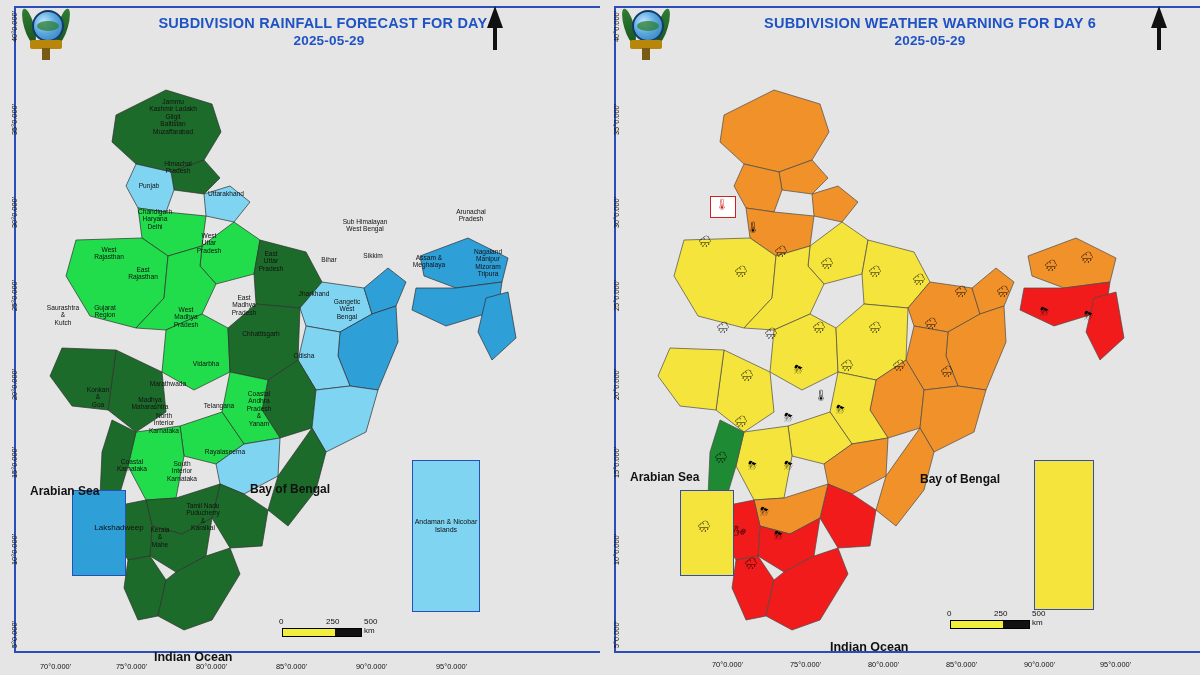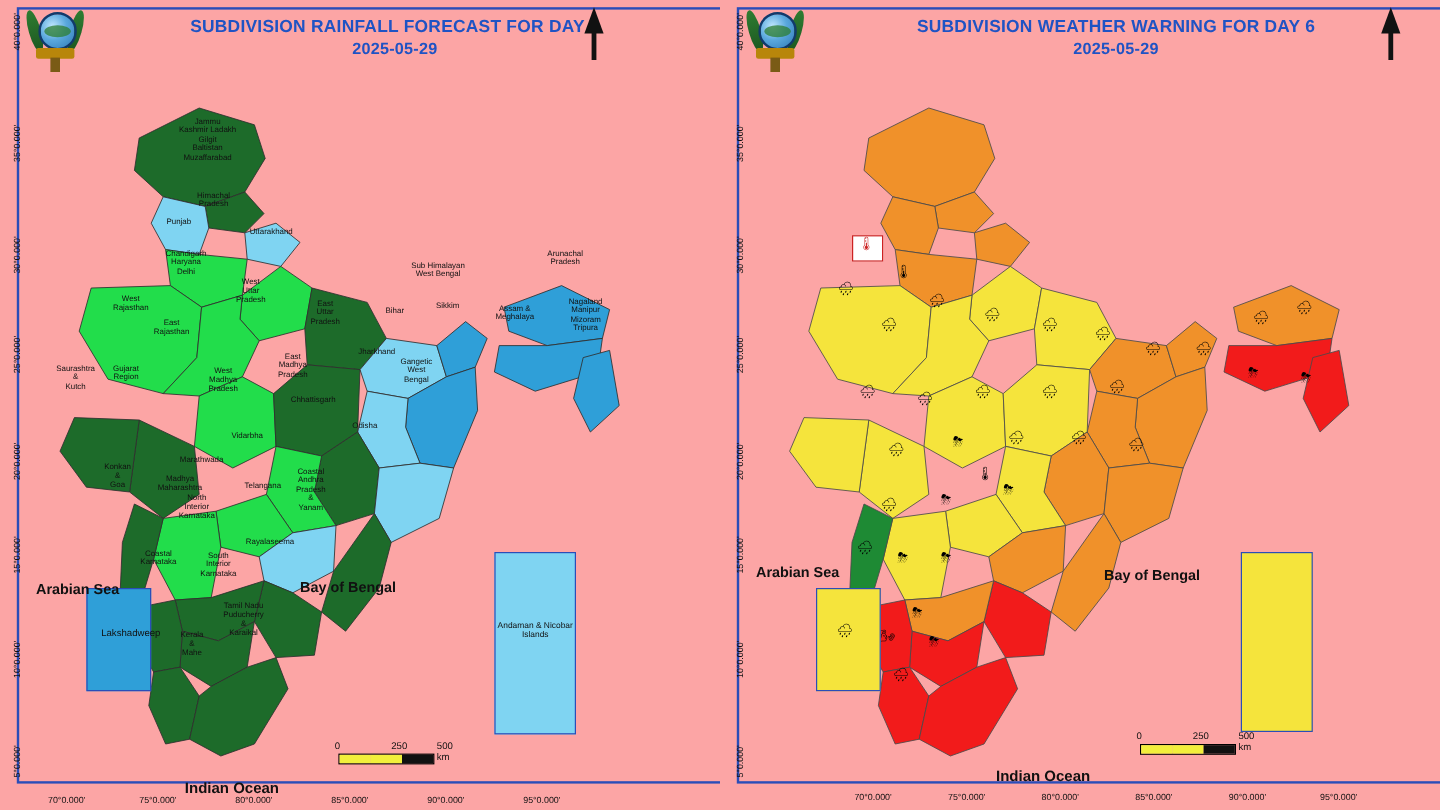--- a/index.html
+++ b/index.html
@@ -1,19 +1,19 @@
 <!DOCTYPE html>
 <html><head>
 <meta charset="utf-8">
 <style>
   html,body{margin:0;padding:0;background:#fff;}
   body{width:1200px;height:675px;font-family:"Liberation Sans",sans-serif;overflow:hidden;}
   .stage{position:relative;width:1200px;height:675px;background:#ffffff;}
 
-  .panel{position:absolute;top:0;height:675px;width:640px;background:#fca5a5;box-sizing:border-box;}
+  .panel{position:absolute;top:0;height:675px;width:640px;background:#e5e5e5;box-sizing:border-box;}
   .panel.left{left:0;border-right:2px solid #1a3fa0;}
   .panel.right{left:600px;}
 
   .frame{position:absolute;left:14px;top:6px;right:14px;bottom:22px;border:2px solid #2a4db8;box-sizing:border-box;}
 
   .title{position:absolute;left:60px;right:40px;top:14px;text-align:center;color:#1f53c4;
          font-weight:bold;font-size:14.5px;line-height:18px;letter-spacing:.2px;}
   .title .date{display:block;font-size:13.5px;}
 
   
@@ -262,21 +262,21 @@
       <div class="inset" style="left:396px;top:400px;width:68px;height:152px;background:#7fd4f2;">
         <div class="cap">Andaman
 &amp;
 Nicobar
 Islands</div>
       </div>
     </div>
 
     <div class="sealabel" style="left:30px;top:484px;">Arabian Sea</div>
     <div class="sealabel" style="left:250px;top:482px;">Bay of Bengal</div>
-    <div class="sublabel" style="left:74px;top:524px;width:70px;font-size:8px;">Lakshadweep</div>
+    <div class="sublabel" style="left:84px;top:524px;width:70px;font-size:8px;">Lakshadweep</div>
     <div class="oceanlabel" style="left:154px;top:650px;">Indian Ocean</div>
 
     <div class="scalebar" style="left:282px;top:628px;">
       <div style="position:relative;">
         <div class="num" style="left:-3px;">0</div>
         <div class="num" style="left:44px;">250</div>
         <div class="num" style="left:82px;">500 km</div>
         <div class="bar">
           <div class="seg" style="background:#f2ef3c;"></div>
           <div class="seg" style="background:#f2ef3c;"></div>

